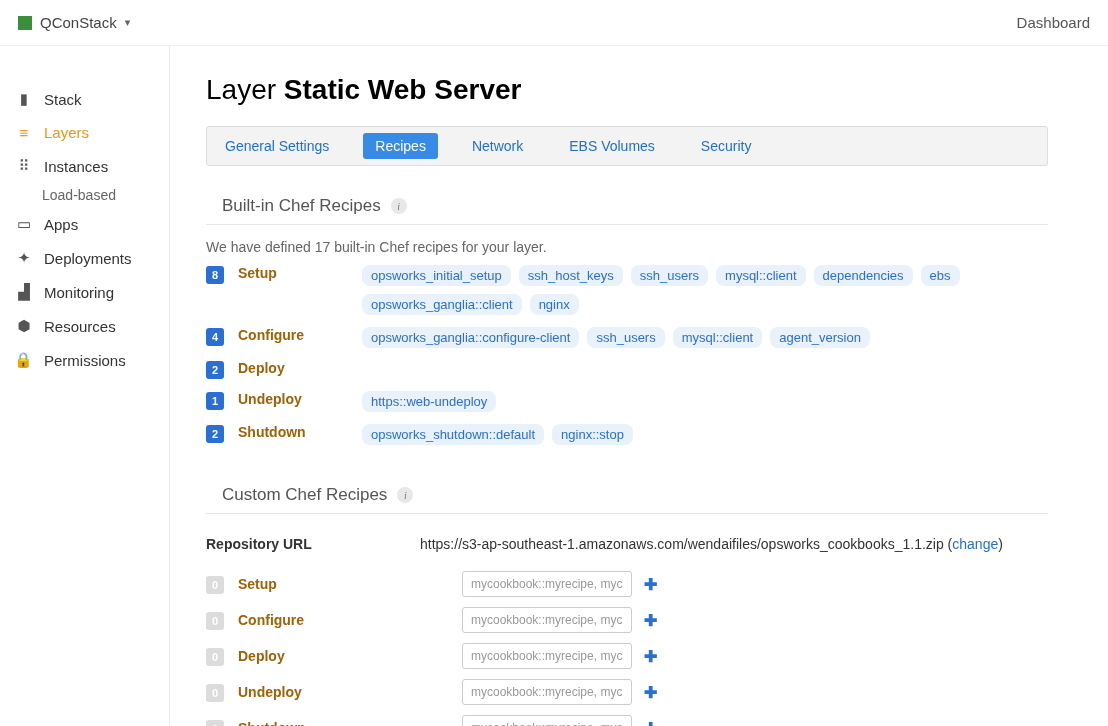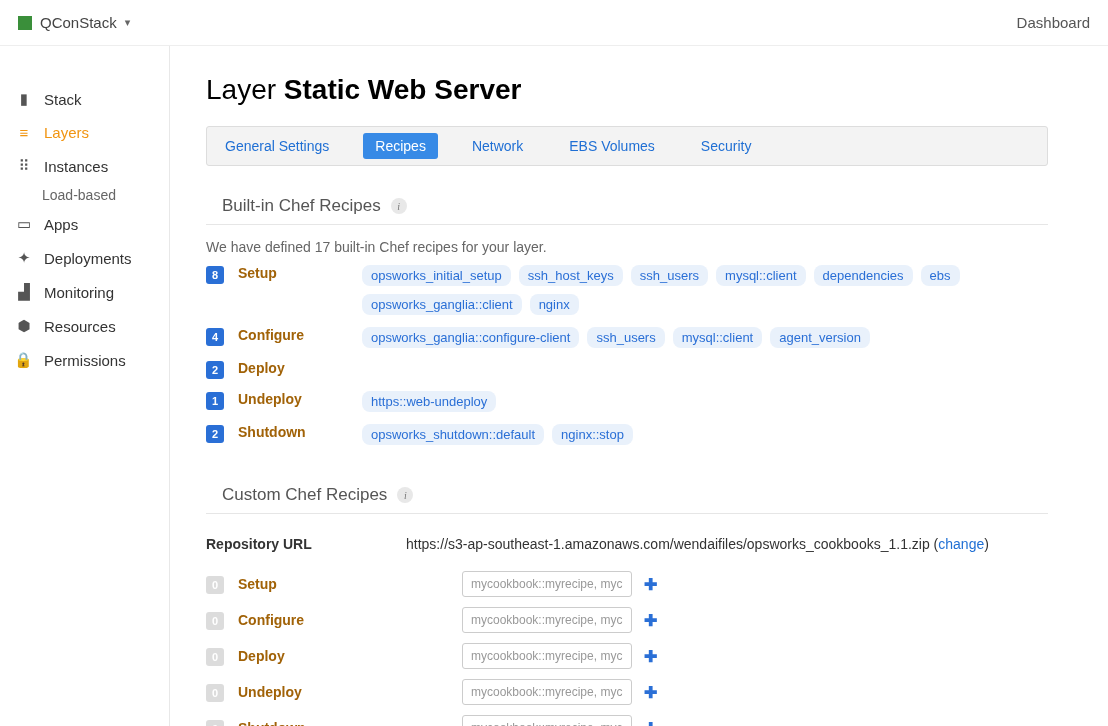--- a/index.html
+++ b/index.html
@@ -32,21 +32,21 @@
 .muted { color: #666; font-size: 14px; margin-bottom: 4px; }
 
 .recipe-row { display: flex; align-items: flex-start; padding: 6px 0; gap: 14px; }
 .count-badge { min-width: 18px; height: 18px; border-radius: 3px; background: #2a6fd6; color: #fff; font-size: 11px; font-weight: 700; display: inline-flex; align-items: center; justify-content: center; margin-top:1px; }
 .count-badge.zero { background: #dcdcdc; color: #fff; }
 .row-label { width: 90px; font-weight: 700; font-size: 14px; color:#a16207; }
 .recipe-tags { display: flex; flex-wrap: wrap; gap: 8px; flex: 1; margin-left: 20px; }
 .recipe-tag { background: #e9f1fb; color: #2a6fd6; font-size: 13px; padding: 3px 9px; border-radius: 8px; }
 
 .custom-section { margin-top: 34px; }
-.repo-row { display: flex; padding: 8px 0 14px 0; }
+.repo-row { display: flex; padding: 8px 0 14px 0; gap: 14px; }
 .repo-label { width: 200px; font-weight: 700; font-size: 14px; }
 .repo-url { font-size: 14px; color: #333; }
 .repo-url a { color: #1f6fd4; text-decoration: none; }
 
 .custom-recipe-row { display: flex; align-items: center; gap: 14px; padding: 5px 0; }
 .recipe-input-wrap { display: flex; align-items: center; gap: 12px; margin-left: 120px; }
 .recipe-input { width: 170px; height: 26px; border: 1px solid #ccc; border-radius: 3px; padding: 0 8px; font-size: 12px; color: #333; }
 .recipe-input::placeholder { color: #999; font-style: normal; }
 .plus-btn { color: #2a6fd6; font-size: 16px; font-weight: 700; cursor: pointer; }
 </style>

